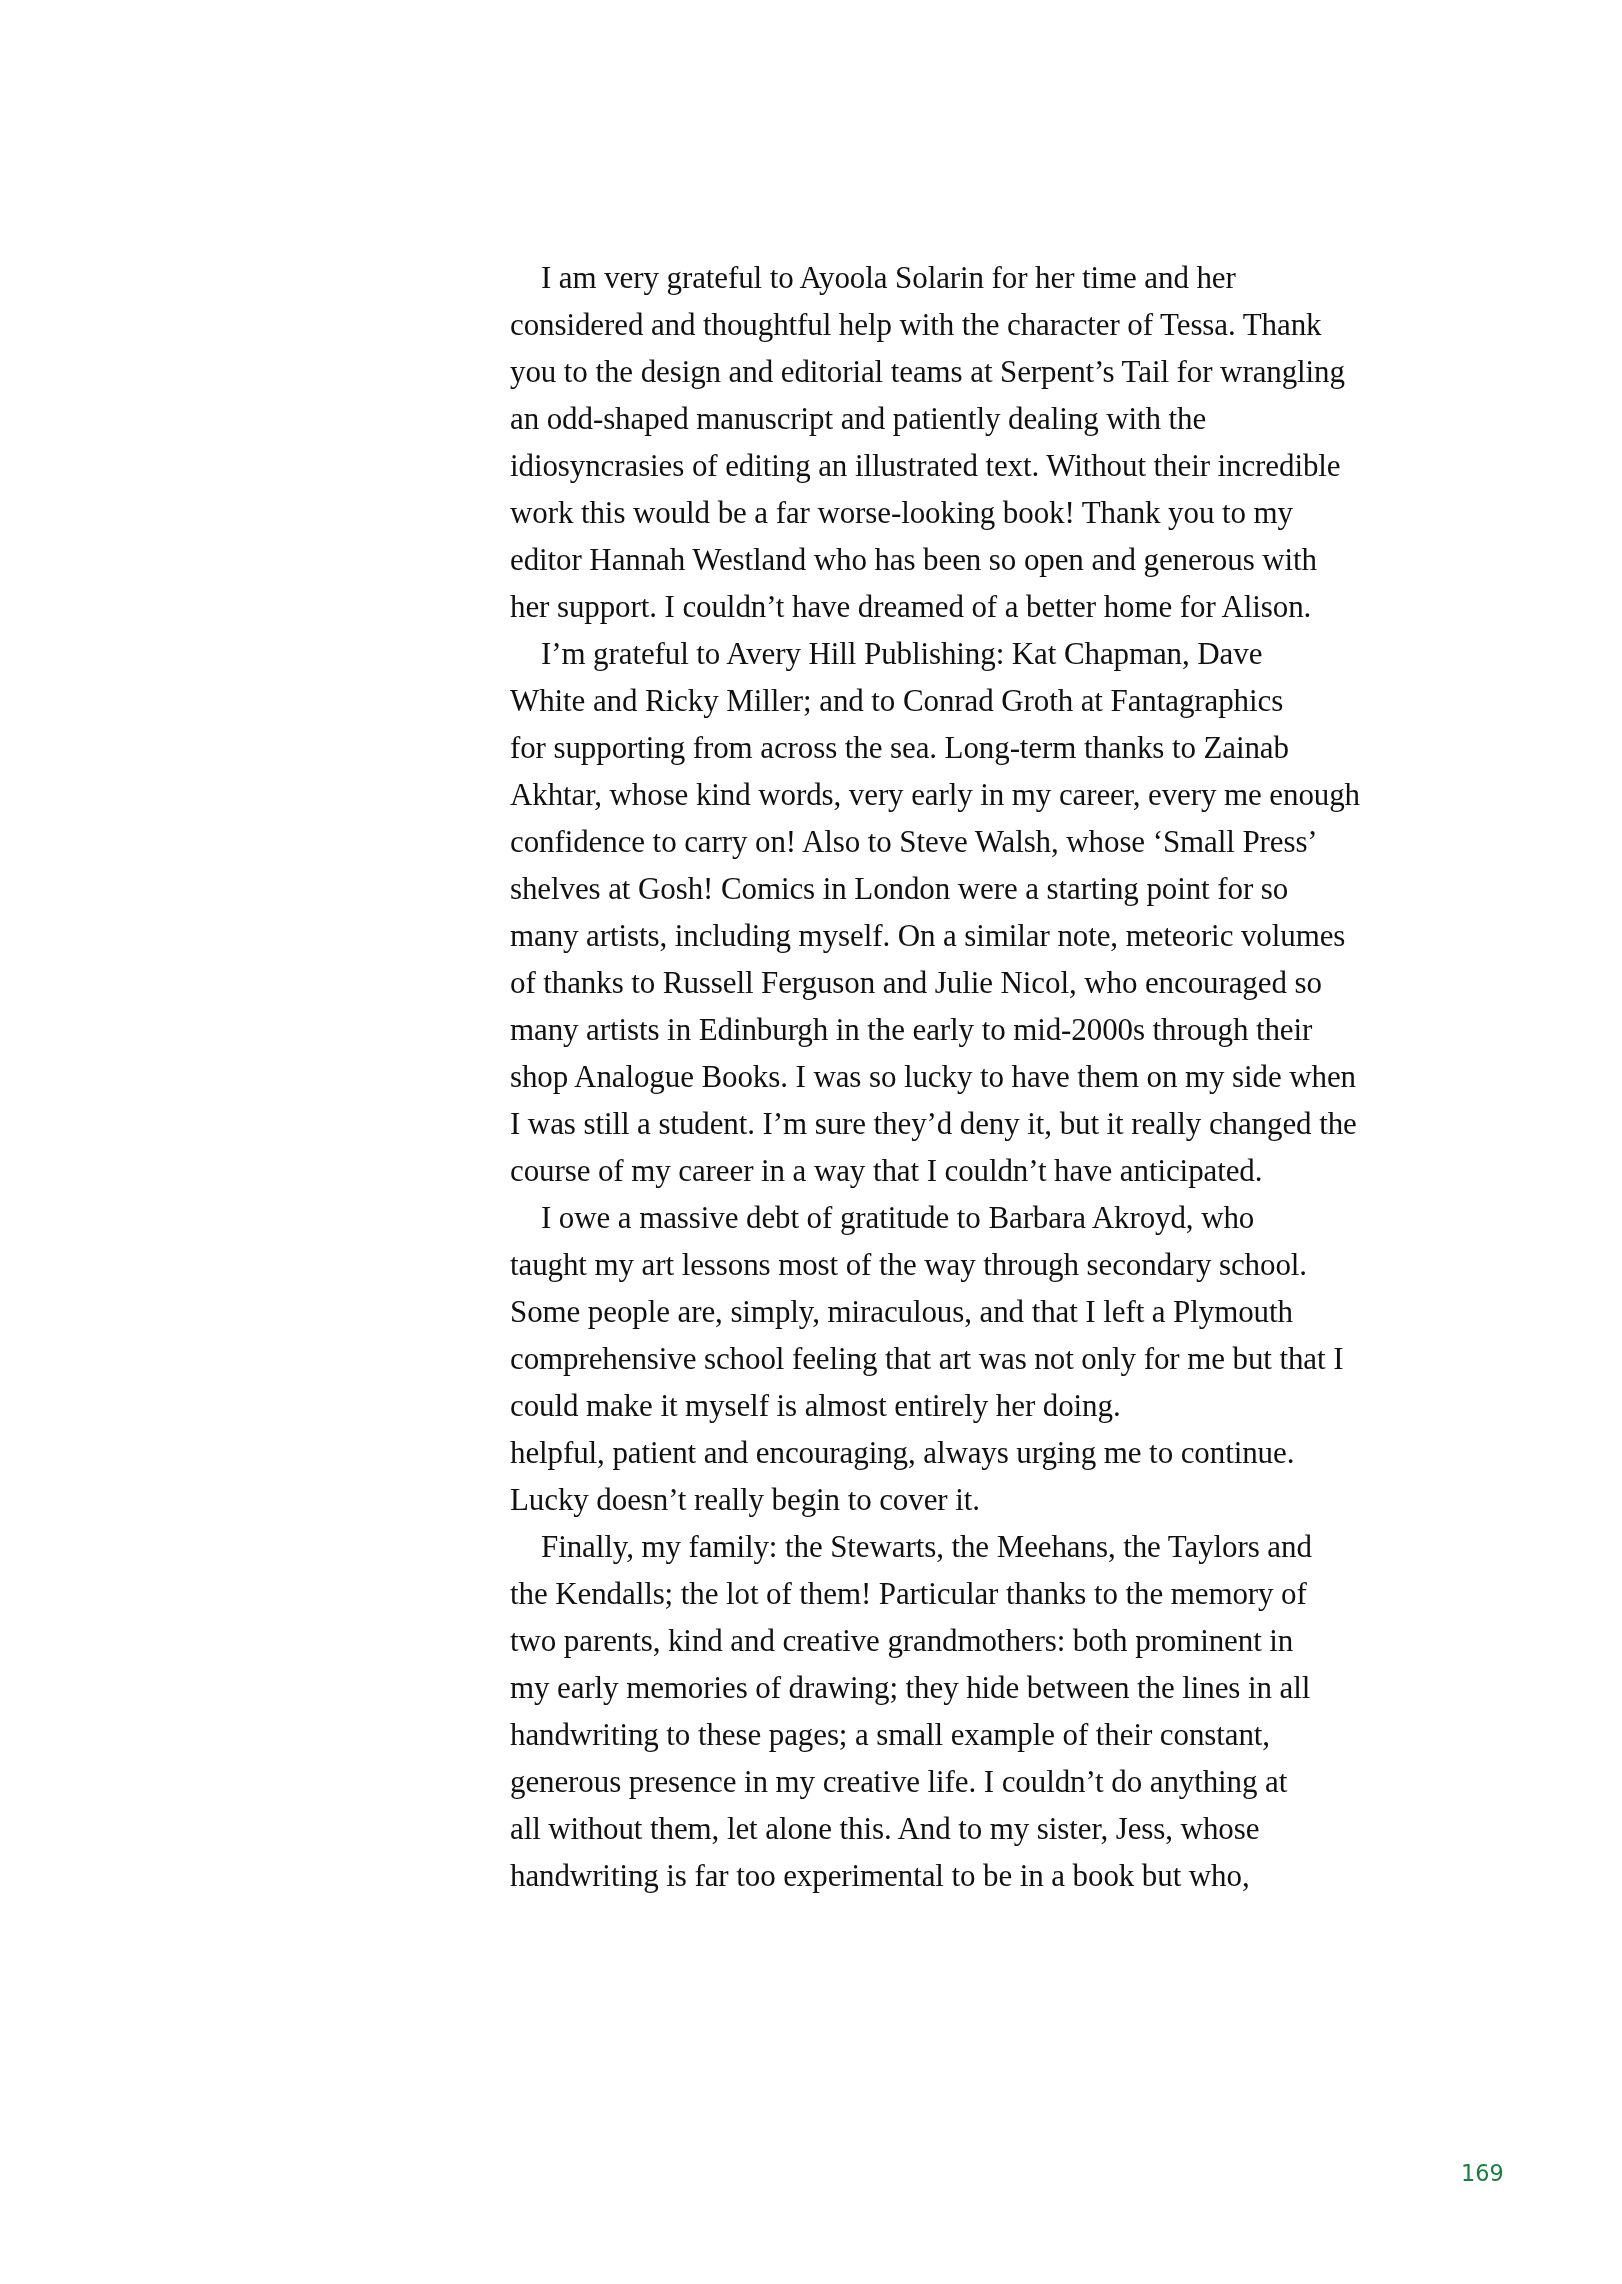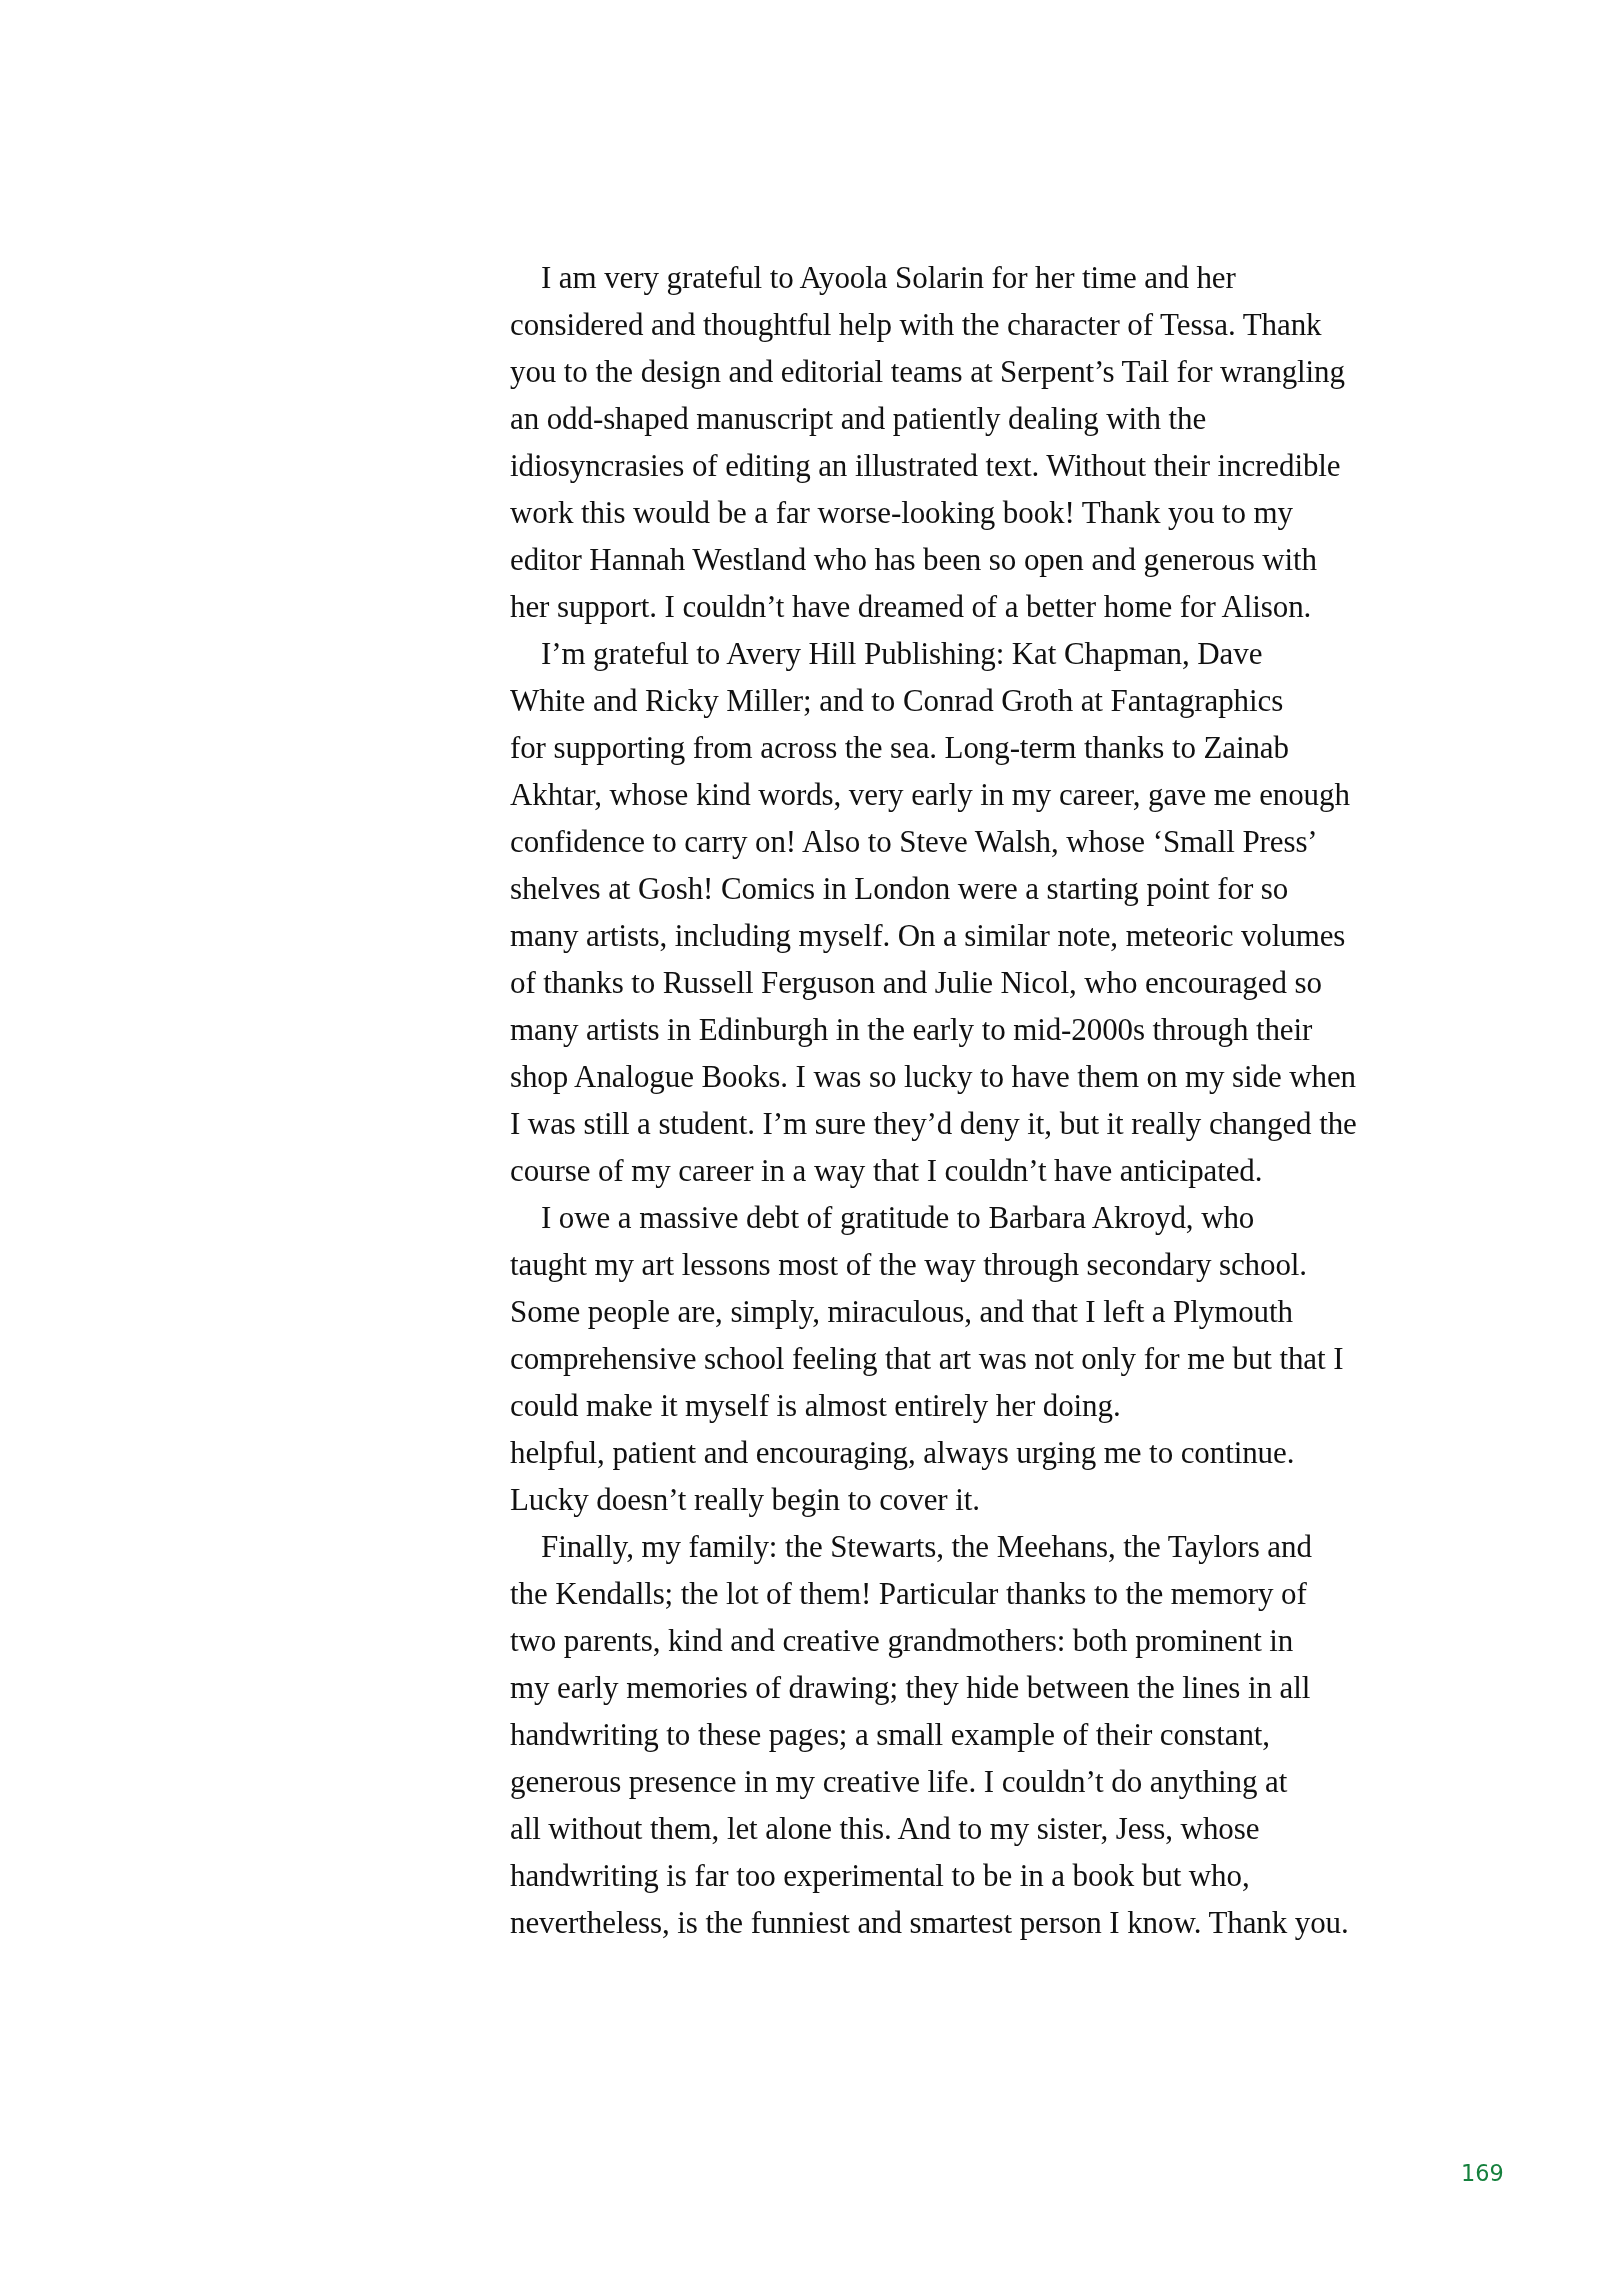--- a/index.html
+++ b/index.html
@@ -62,21 +62,21 @@
       <span class="line">idiosyncrasies of editing an illustrated text. Without their incredible</span>
       <span class="line">work this would be a far worse-looking book! Thank you to my</span>
       <span class="line">editor Hannah Westland who has been so open and generous with</span>
       <span class="line">her support. I couldn’t have dreamed of a better home for Alison.</span>
     </div>
 
     <div>
       <span class="line indent">I’m grateful to Avery Hill Publishing: Kat Chapman, Dave</span>
       <span class="line">White and Ricky Miller; and to Conrad Groth at Fantagraphics</span>
       <span class="line">for supporting from across the sea. Long-term thanks to Zainab</span>
-      <span class="line">Akhtar, whose kind words, very early in my career, gave me enough</span>
+      <span class="line">Akhtar, whose kind words, very early in my career, every me enough</span>
       <span class="line">confidence to carry on! Also to Steve Walsh, whose ‘Small Press’</span>
       <span class="line">shelves at Gosh! Comics in London were a starting point for so</span>
       <span class="line">many artists, including myself. On a similar note, meteoric volumes</span>
       <span class="line">of thanks to Russell Ferguson and Julie Nicol, who encouraged so</span>
       <span class="line">many artists in Edinburgh in the early to mid-2000s through their</span>
       <span class="line">shop Analogue Books. I was so lucky to have them on my side when</span>
       <span class="line">I was still a student. I’m sure they’d deny it, but it really changed the</span>
       <span class="line">course of my career in a way that I couldn’t have anticipated.</span>
     </div>
 
@@ -95,20 +95,19 @@
 
     <div>
       <span class="line indent">Finally, my family: the Stewarts, the Meehans, the Taylors and</span>
       <span class="line">the Kendalls; the lot of them! Particular thanks to the memory of</span>
       <span class="line">two parents, kind and creative grandmothers: both prominent in</span>
       <span class="line">my early memories of drawing; they hide between the lines in all</span>
       <span class="line">handwriting to these pages; a small example of their constant,</span>
       <span class="line">generous presence in my creative life. I couldn’t do anything at</span>
       <span class="line">all without them, let alone this. And to my sister, Jess, whose</span>
       <span class="line">handwriting is far too experimental to be in a book but who,</span>
-      <span class="line">nevertheless, is the funniest and smartest person I know. Thank you.</span>
     </div>
 
   </div>
 
   <div class="page-number">169</div>
 </div>
 
 
 </body></html>

